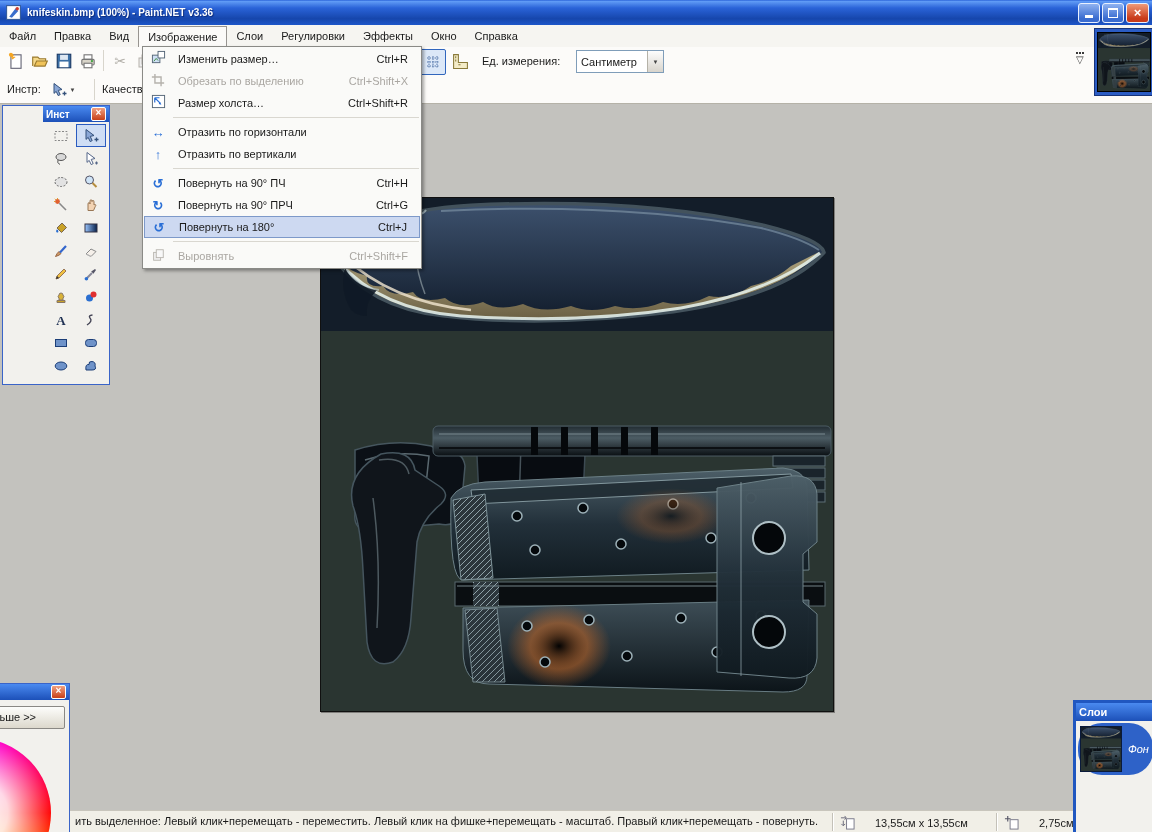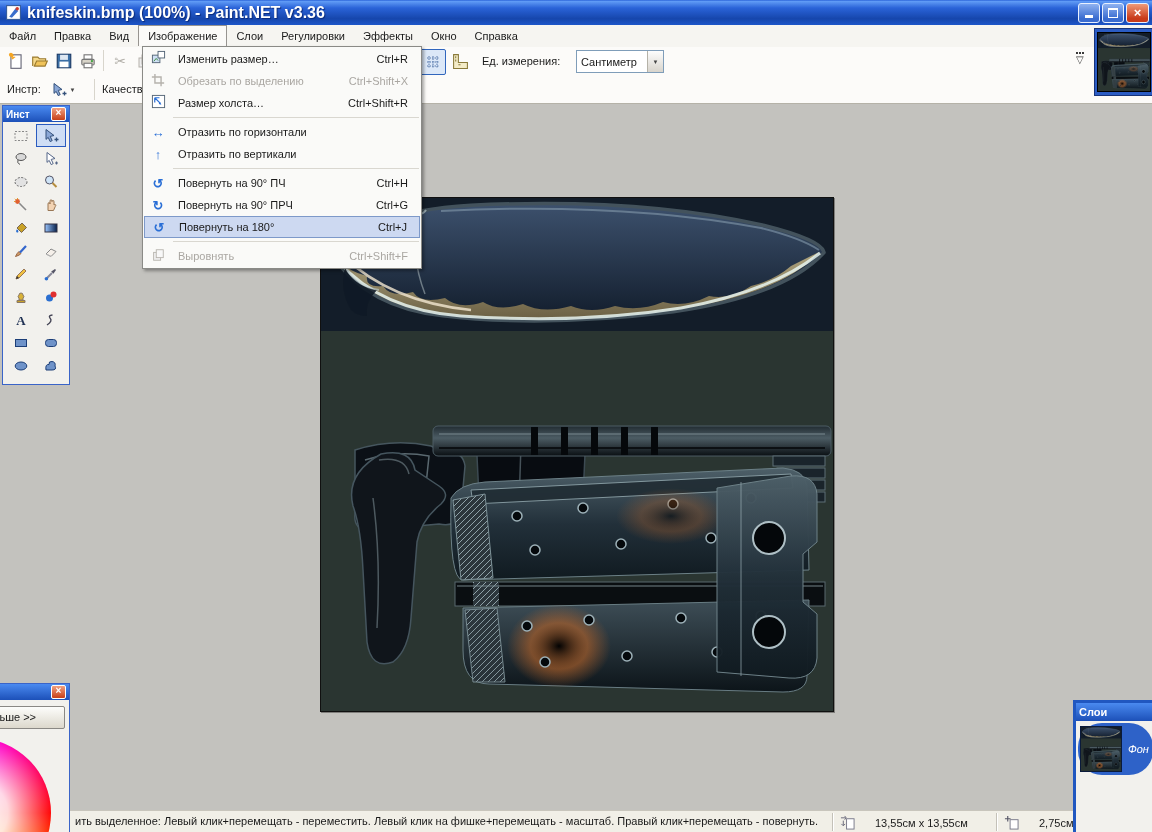--- a/index.html
+++ b/index.html
@@ -5,30 +5,30 @@
   html,body{margin:0;padding:0;background:#555;}
   #app{position:relative;width:1152px;height:832px;overflow:hidden;
        font-family:"Liberation Sans",sans-serif;font-size:11px;color:#1a1a1a;
        background:#c3c2be;user-select:none;}
   .abs{position:absolute;}
 
   
   .titlebar{left:0;top:0;width:1152px;height:25px;
     background:linear-gradient(180deg,#2b64d9 0%,#5f9af5 6%,#2a63d8 32%,#1646ac 75%,#1d56c9 100%);
     display:flex;align-items:center;}
-  .titletext{color:#fff;font-weight:bold;font-size:16px;margin-left:5px;text-shadow:1px 1px 1px #0a2a7a;}
+  .titletext{color:#fff;font-weight:bold;font-size:10px;margin-left:5px;text-shadow:1px 1px 1px #0a2a7a;}
   .winbtn{width:20px;height:18px;border-radius:3px;margin-left:2px;
     border:1px solid #e8f0ff;display:flex;align-items:center;justify-content:center;
     background:linear-gradient(180deg,#8fb2f0,#3a6cd0 80%);color:#fff;font-weight:bold;}
   .winbtn.close{background:linear-gradient(180deg,#f09a78,#c83b1a 80%);width:21px;font-size:13px;line-height:1;}
   .minglyph{width:8px;height:3px;background:#fff;margin-top:8px;}
   .restglyph{width:8px;height:7px;border:1px solid #fff;border-top:2px solid #fff;}
 
   
-  .menubar{left:0;top:25px;width:1152px;height:22px;background:#f6f5f1;display:flex;align-items:flex-start;}
+  .menubar{left:0;top:25px;width:1152px;height:22px;background:#f6f5f1;display:flex;align-items:center;}
   .menuitem{padding:0 9px;line-height:22px;}
   .menuitem.active{background:#fbfaf8;border:1px solid #979490;border-bottom:none;line-height:20px;}
 
   
   .toolbar1{left:0;top:47px;width:1152px;height:29px;background:#fcfbf9;}
   .toolbar2{left:0;top:76px;width:1152px;height:27px;background:#fcfbf9;border-bottom:1px solid #b5b2a8;}
   .tbtn{position:absolute;top:2px;width:24px;height:24px;display:flex;align-items:center;justify-content:center;}
   .tsep{position:absolute;top:3px;width:1px;height:21px;background:#d8d5cc;}
   .tbtn.framed{border:1px solid #3166bd;background:#dce8f8;border-radius:2px;}
   .graytxt{color:#b3b0aa;}
@@ -61,21 +61,21 @@
 
   
   .floatwin{border:1px solid #3a64c8;background:#f2f1ed;z-index:60;}
   .floattitle{height:16px;background:linear-gradient(180deg,#4a8af0,#1c50b8);
     color:#fff;font-weight:bold;font-size:10px;display:flex;align-items:center;padding:0 3px;}
   .floattitle .ttext{flex:1;}
   .smallclose{width:13px;height:12px;background:linear-gradient(180deg,#f0a080,#c84018);
     border:1px solid #fff;border-radius:2px;color:#fff;font-size:10px;line-height:10px;
     text-align:center;font-weight:bold;}
 
-  .toolswin{left:2px;top:105px;width:66px;height:278px;}
+  .toolswin{left:2px;top:105px;width:66px;height:278px;padding-left:40px;}
   .toolgrid{display:grid;grid-template-columns:30px 30px;grid-auto-rows:23px;padding:2px;justify-content:center;}
   .toolcell{display:flex;align-items:center;justify-content:center;}
   .toolcell.sel{background:#cfdef5;border:1px solid #2a5bbf;}
 
   .colorswin{left:-150px;top:683px;width:218px;height:220px;}
   .morebtn{position:absolute;left:100px;top:22px;width:112px;height:21px;
     background:linear-gradient(180deg,#fdfdfb,#dcd8cc);border:1px solid #8a8884;border-radius:2px;
     text-align:center;line-height:20px;}
   .wheel{position:absolute;left:50px;top:54px;width:150px;height:150px;border-radius:50%;
     background:conic-gradient(from 0deg,#ff00ff 0deg,#ff0000 90deg,#ffff00 180deg,#00ff00 225deg,#00ffff 270deg,#0000ff 315deg,#ff00ff 360deg);}

